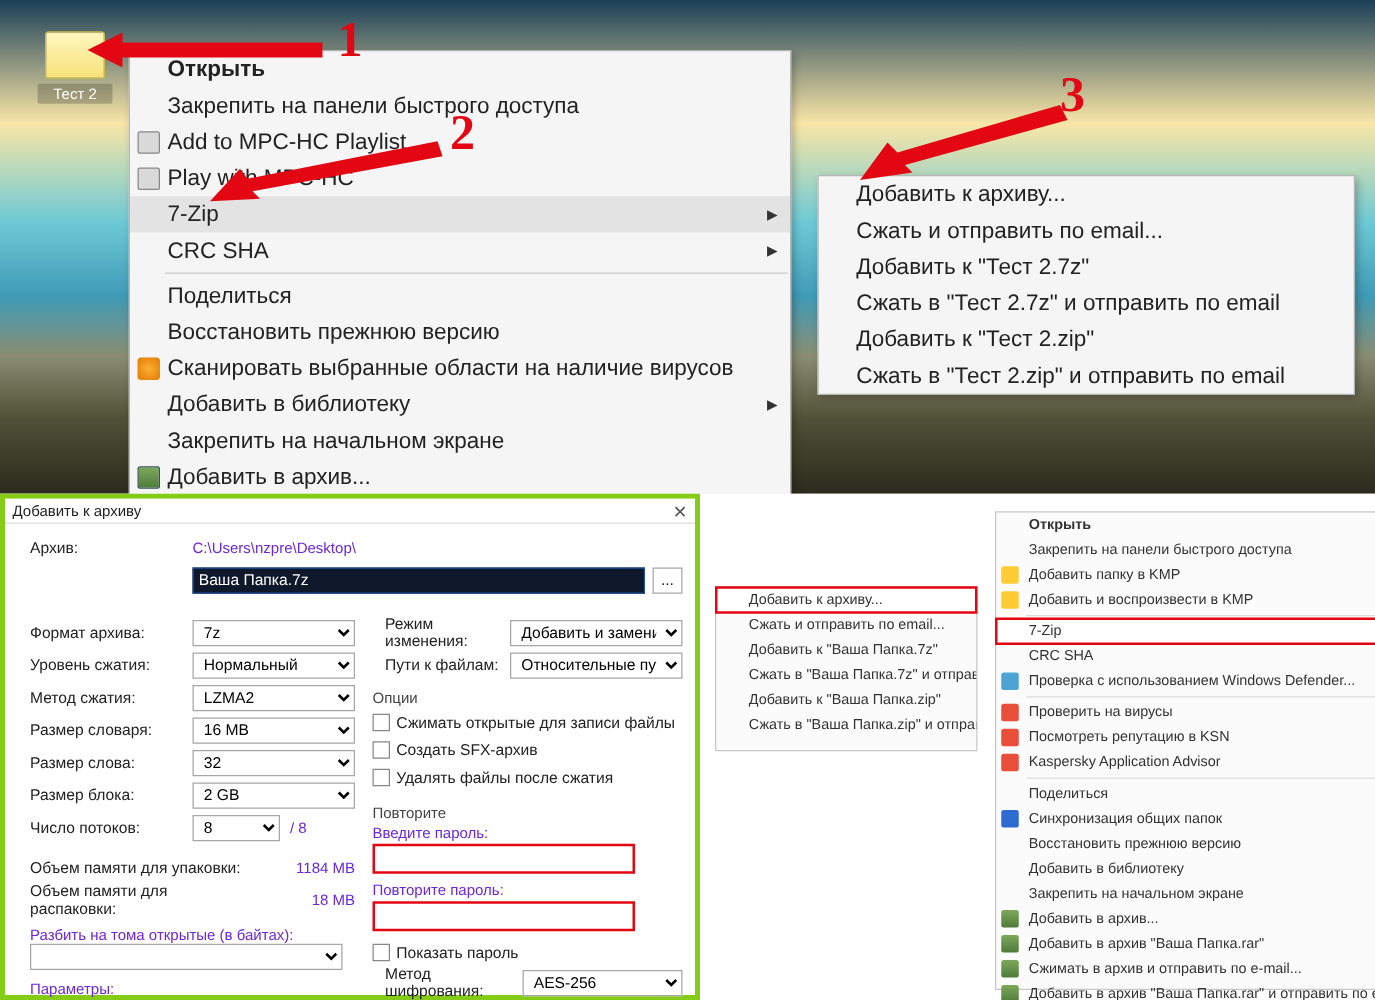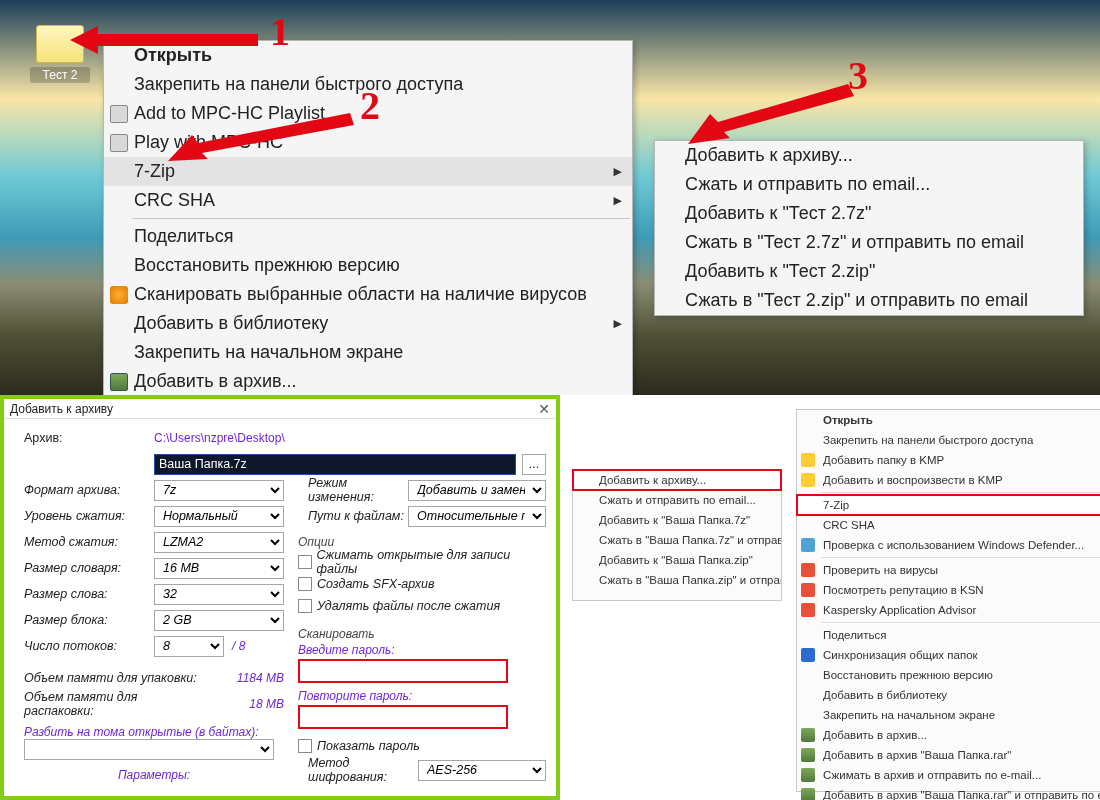--- a/index.html
+++ b/index.html
@@ -198,21 +198,21 @@
         <div class="cell smalltxt">C:\Users\nzpre\Desktop\</div>
       </div>
       <div class="fld">
         <div class="lab"></div>
         <div class="cell" style="display:flex;">
           <input class="tx blue" value="Ваша Папка.7z" style="">
           <div class="dots">...</div>
         </div>
       </div>
 
-      <div class="cols" style="margin-top:0;font-style:italic;">
+      <div class="cols" style="margin-top:16px;">
         <div class="colL">
           <div class="fld">
               <div class="lab">Формат архива:</div>
               <div class="cell"><select class="sel"><option>7z</option></select></div>
             </div>
           <div class="fld">
               <div class="lab">Уровень сжатия:</div>
               <div class="cell"><select class="sel"><option>Нормальный</option></select></div>
             </div>
           <div class="fld">
@@ -241,21 +241,21 @@
           <div class="fld" style="margin-top:6px;">
               <div class="lab" style="width:190px">Объем памяти для упаковки:</div>
               <div class="smalltxt" style="text-align:right;flex:1">1184 MB</div>
             </div>
           <div class="fld">
               <div class="lab" style="width:190px">Объем памяти для распаковки:</div>
               <div class="smalltxt" style="text-align:right;flex:1">18 MB</div>
             </div>
           <div class="smalltxt" style="margin-top:8px;padding-left:10px;">Разбить на тома открытые (в байтах):</div>
           <div style="padding:0 0 0 10px;"><select class="sel" style="width:250px"><option></option></select></div>
-          <div class="smalltxt" style="margin-top:8px;padding-left:10px;text-align:center;">Параметры:</div>
+          <div class="smalltxt" style="margin-top:8px;padding-left:10px;">Параметры:</div>
         </div>
 
         <div class="colR">
           <div class="fld">
               <div class="lab" style="width:110px">Режим изменения:</div>
               <div class="cell"><select class="sel"><option>Добавить и заменить</option></select></div>
             </div>
           <div class="fld">
               <div class="lab" style="width:110px">Пути к файлам:</div>
               <div class="cell"><select class="sel"><option>Относительные пути</option></select></div>
@@ -266,21 +266,21 @@
               <span>Сжимать открытые для записи файлы</span>
             </div>
           <div class="chk">
               <div class="box"></div>
               <span>Создать SFX-архив</span>
             </div>
           <div class="chk">
               <div class="box"></div>
               <span>Удалять файлы после сжатия</span>
             </div>
-          <div class="hdr2" style="margin-top:10px">Сканировать</div>
+          <div class="hdr2" style="margin-top:10px">Повторите</div>
           <div class="smalltxt">Введите пароль:</div>
           <div class="pwbox"></div>
           <div class="smalltxt" style="margin-top:6px">Повторите пароль:</div>
           <div class="pwbox"></div>
           <div class="chk" style="margin-top:6px">
               <div class="box"></div>
               <span>Показать пароль</span>
             </div>
           <div class="fld">
               <div class="lab" style="width:120px">Метод шифрования:</div>

